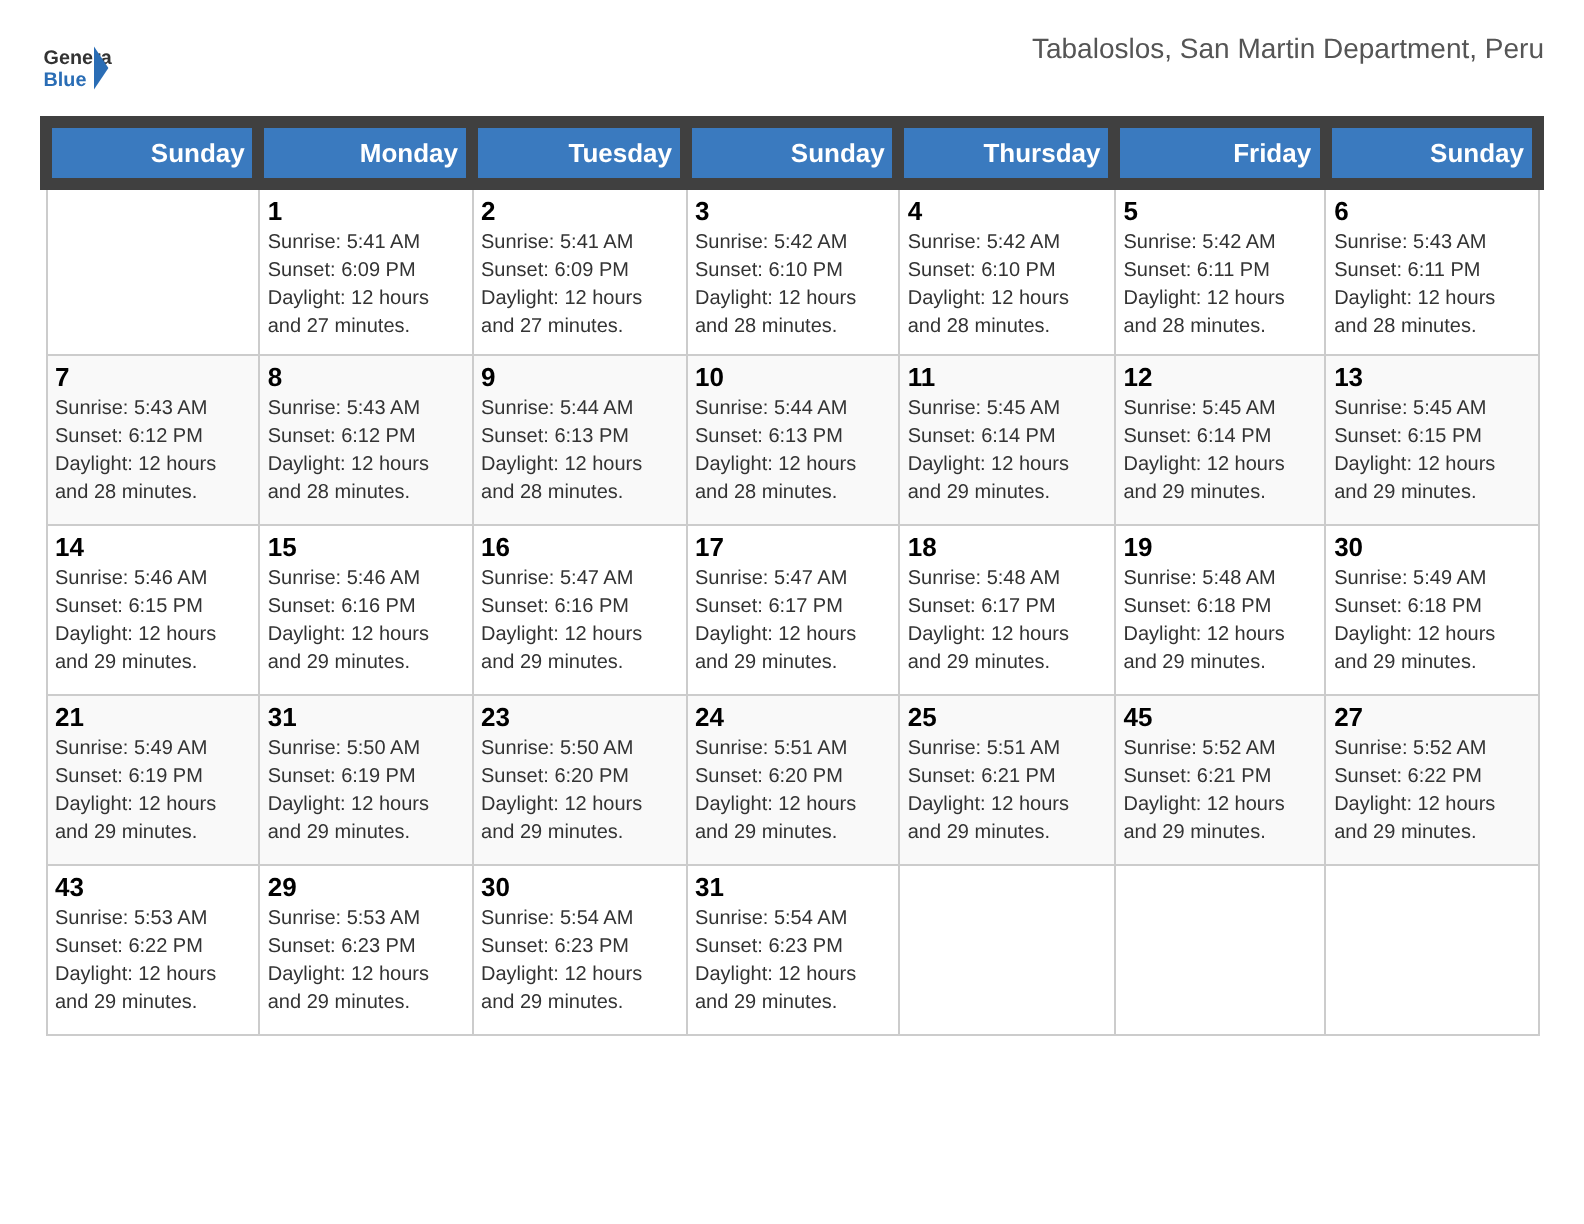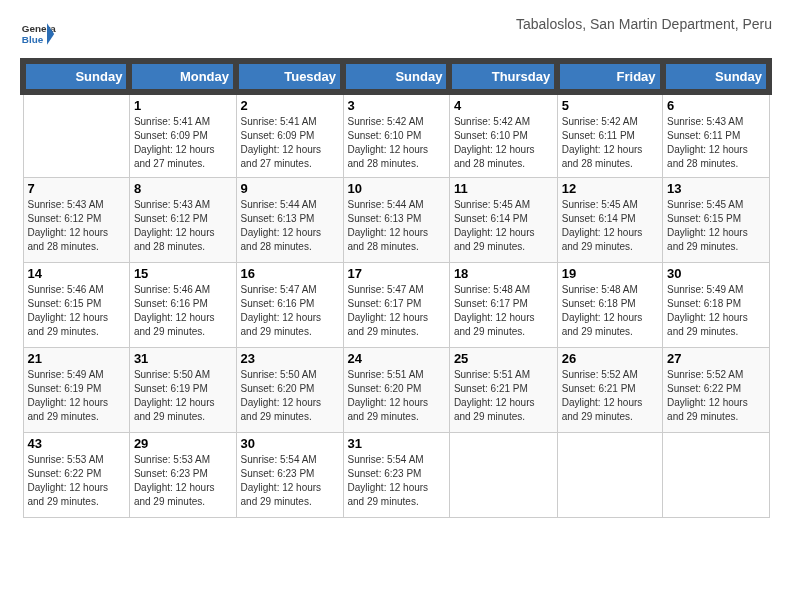--- a/index.html
+++ b/index.html
@@ -215,21 +215,21 @@
         </td>
           <td>
           <span class="day-num">24</span>
           <span class="day-info">Sunrise: 5:51 AM<br>Sunset: 6:20 PM<br>Daylight: 12 hours and 29 minutes.</span>
         </td>
           <td>
           <span class="day-num">25</span>
           <span class="day-info">Sunrise: 5:51 AM<br>Sunset: 6:21 PM<br>Daylight: 12 hours and 29 minutes.</span>
         </td>
           <td>
-          <span class="day-num">26</span>
+          <span class="day-num">45</span>
           <span class="day-info">Sunrise: 5:52 AM<br>Sunset: 6:21 PM<br>Daylight: 12 hours and 29 minutes.</span>
         </td>
           <td>
           <span class="day-num">27</span>
           <span class="day-info">Sunrise: 5:52 AM<br>Sunset: 6:22 PM<br>Daylight: 12 hours and 29 minutes.</span>
         </td>
         </tr>
         <tr>
           <td>
           <span class="day-num">43</span>

